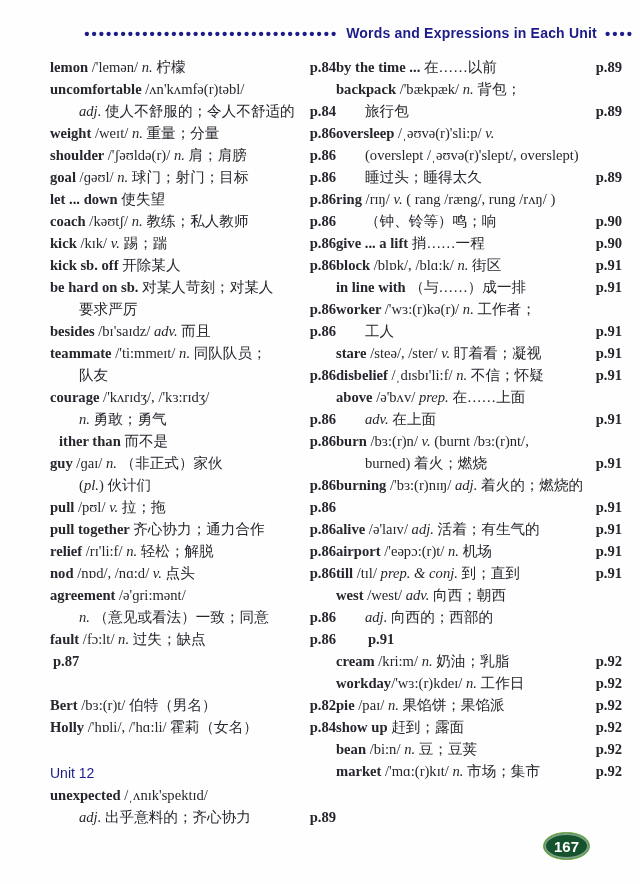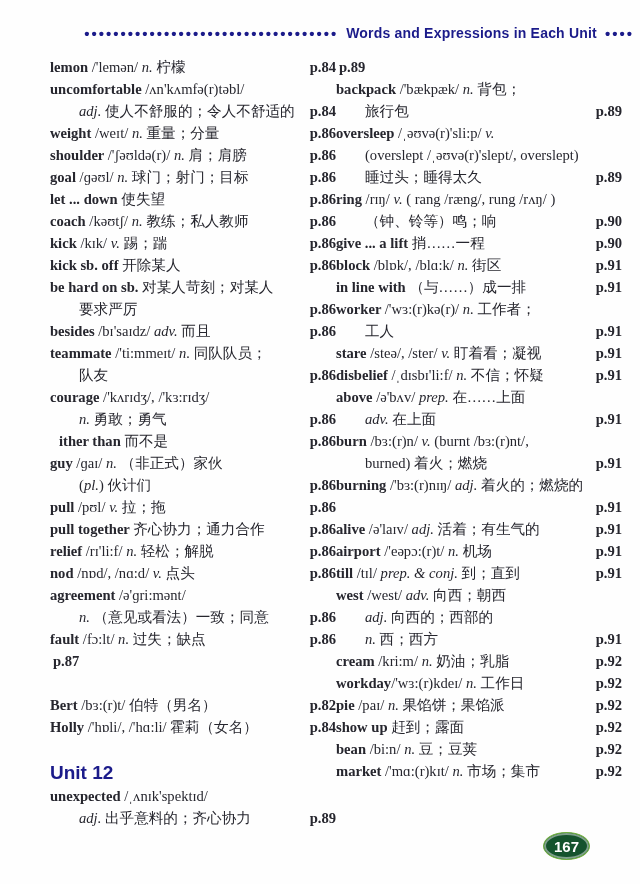--- a/index.html
+++ b/index.html
@@ -37,21 +37,21 @@
   .txt{flex:1 1 auto;}
   .pref{font-weight:bold;white-space:nowrap;padding-left:3px;}
   .hw{font-weight:bold;}
   .pos{font-style:italic;}
   .ind1{padding-left:9px;}
   .ind2{padding-left:29px;}
   .blank{height:22px;}
   .unit-line{margin-top:2px;}
   .unit{
     font-family:"Liberation Sans", sans-serif;
-    font-weight:bold;font-size:19px;
+    font-weight:normal;font-size:14px;
   }
   
   .badge{
     position:absolute;left:543px;top:832px;
     width:45px;height:26px;border-radius:50%;
     display:flex;align-items:center;justify-content:center;
     font-family:"Liberation Sans", sans-serif;
     font-weight:bold;font-size:15px;color:#ffffff;
     box-shadow:inset 0 0 0 2px rgba(255,255,255,0.45);
   }
@@ -194,20 +194,21 @@
         <div class="line">
           <span class="txt"><span class="hw">unexpected </span><span class="ph">/ˌʌnɪk'spektɪd/</span></span>
         </div>
         <div class="line ind2">
           <span class="txt"><span class="pos">adj. </span><span class="zh">出乎意料的；齐心协力</span></span>
           <span class="pref">p.89</span>
         </div>
       </div>
     <div class="col">
         <div class="line">
+          <span class="txt"><span class="hw">by the time ... </span><span class="zh">在……以前</span></span>
           <span class="pref">p.89</span>
         </div>
         <div class="line">
           <span class="txt"><span class="hw">backpack </span><span class="ph">/'bækpæk/ </span><span class="pos">n. </span><span class="zh">背包；</span></span>
         </div>
         <div class="line ind2">
           <span class="txt"><span class="zh">旅行包</span></span>
           <span class="pref">p.89</span>
         </div>
         <div class="line">
@@ -287,21 +288,20 @@
           <span class="txt"><span class="hw">till </span><span class="ph">/tɪl/ </span><span class="pos">prep. &amp; conj. </span><span class="zh">到；直到</span></span>
           <span class="pref">p.91</span>
         </div>
         <div class="line">
           <span class="txt"><span class="hw">west </span><span class="ph">/west/ </span><span class="pos">adv. </span><span class="zh">向西；朝西</span></span>
         </div>
         <div class="line ind2">
           <span class="txt"><span class="pos">adj. </span><span class="zh">向西的；西部的</span></span>
         </div>
         <div class="line ind2">
-          <span class="txt"><span class="pos">n. </span><span class="zh">西；西方</span></span>
           <span class="pref">p.91</span>
         </div>
         <div class="line">
           <span class="txt"><span class="hw">cream </span><span class="ph">/kri:m/ </span><span class="pos">n. </span><span class="zh">奶油；乳脂</span></span>
           <span class="pref">p.92</span>
         </div>
         <div class="line">
           <span class="txt"><span class="hw">workday</span><span class="ph">/'wɜ:(r)kdeɪ/ </span><span class="pos">n. </span><span class="zh">工作日</span></span>
           <span class="pref">p.92</span>
         </div>

